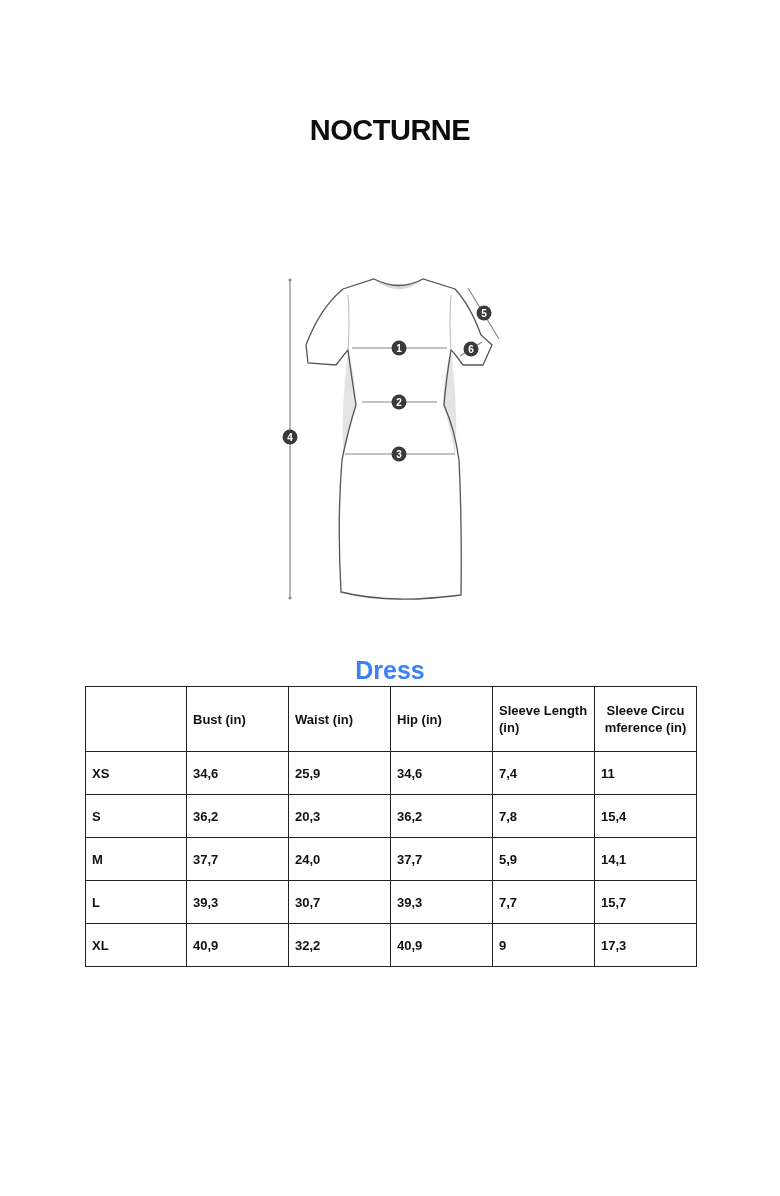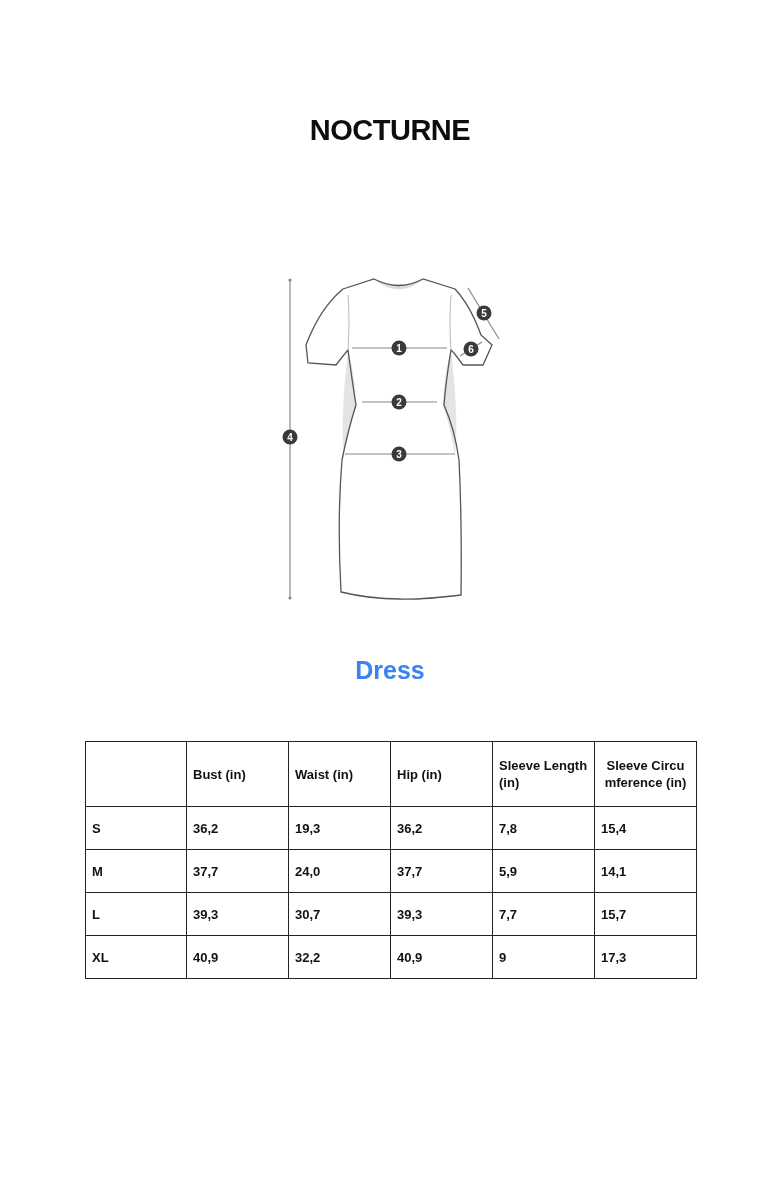--- a/index.html
+++ b/index.html
@@ -3,21 +3,21 @@
 <meta charset="utf-8">
 <style>
   html, body { margin: 0; padding: 0; background: #ffffff; }
   body { width: 780px; height: 1196px; position: relative; overflow: hidden;
          font-family: "Liberation Sans", sans-serif; color: #111; }
   .brand { position: absolute; top: 114px; left: 0; width: 780px; text-align: center;
            font-size: 29px; font-weight: 700; letter-spacing: -0.5px; color: #0d0d0d; }
   .diagram { position: absolute; left: 0; top: 0; width: 780px; height: 640px; }
   .section-title { position: absolute; top: 656px; left: 0; width: 780px; text-align: center;
                    font-size: 25px; font-weight: 700; color: #3b82f6; }
-  table.size { position: absolute; left: 85px; top: 741px; border-collapse: collapse;
+  table.size { position: absolute; left: 85px; top: 686px; border-collapse: collapse;
                width: 611px; table-layout: fixed; padding-left: 12px; }
   table.size td, table.size th { border: 1.5px solid #222; padding: 0 6px 0 6px;
                font-size: 13px; font-weight: 700; text-align: left; vertical-align: middle;
                color: #111; line-height: 17px; }
   table.size th { height: 64px; font-weight: 700; }
   table.size td { height: 42px; }
   col.c { width: 102px; }
   col.c0 { width: 101px; }
 </style>
 </head>
@@ -86,23 +86,31 @@
       <th></th>
       <th>Bust (in)</th>
       <th>Waist (in)</th>
       <th>Hip (in)</th>
       <th>Sleeve Length (in)</th>
       <th style="word-break:break-all;text-align:center;">Sleeve Circumference (in)</th>
     </tr>
   </thead>
   <tbody>
     <tr>
+      <td>XS</td>
+      <td>34,6</td>
+      <td>25,9</td>
+      <td>34,6</td>
+      <td>7,4</td>
+      <td>11</td>
+    </tr>
+    <tr>
       <td>S</td>
       <td>36,2</td>
-      <td>19,3</td>
+      <td>20,3</td>
       <td>36,2</td>
       <td>7,8</td>
       <td>15,4</td>
     </tr>
     <tr>
       <td>M</td>
       <td>37,7</td>
       <td>24,0</td>
       <td>37,7</td>
       <td>5,9</td>

